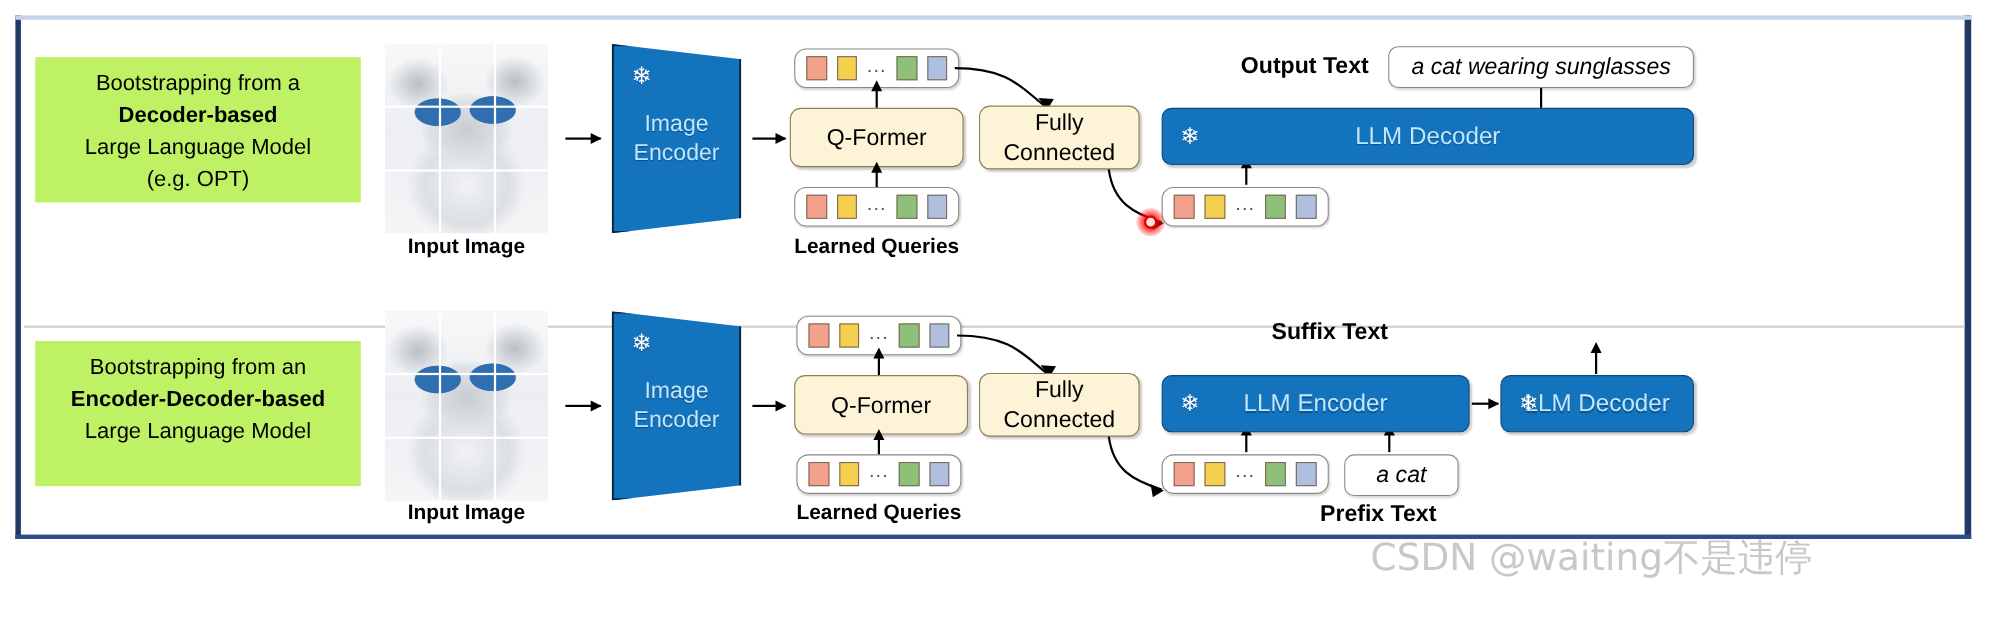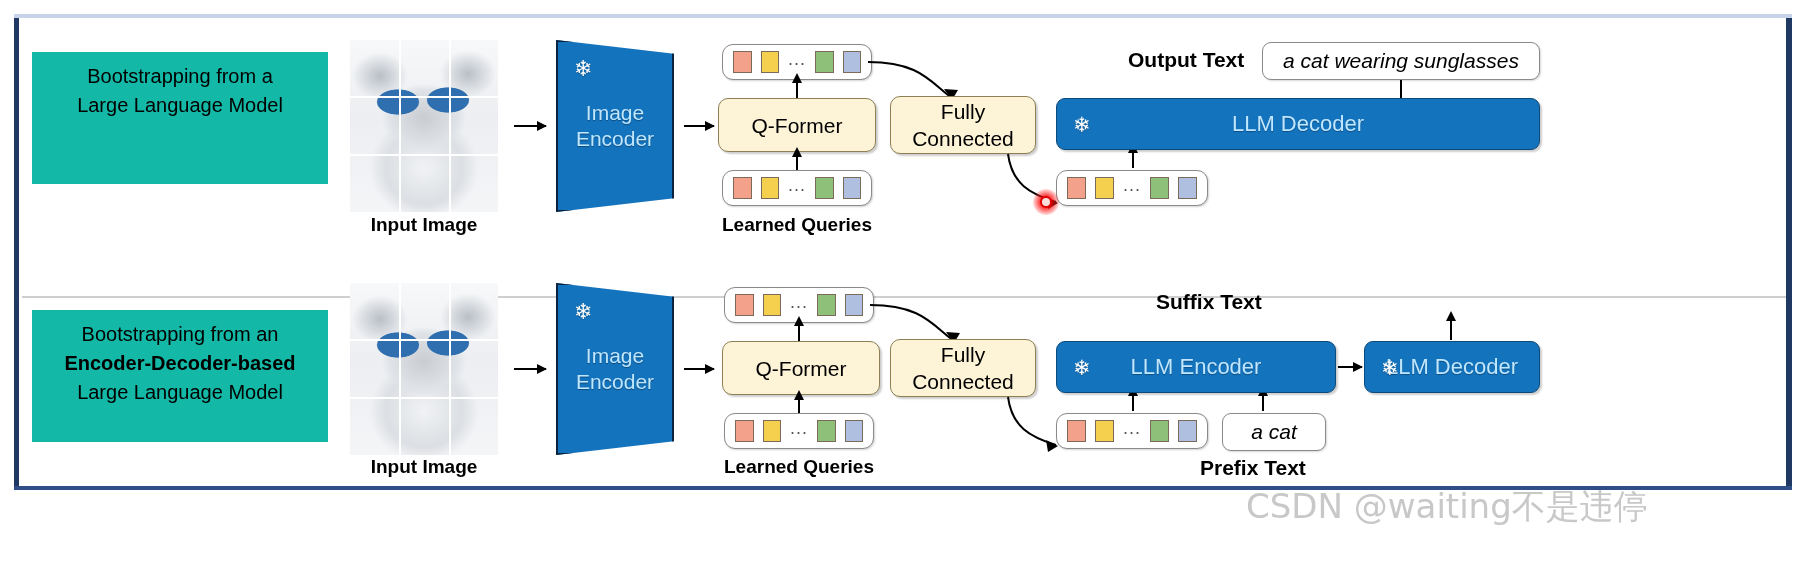--- a/index.html
+++ b/index.html
@@ -38,21 +38,21 @@
   }
   .row-divider {
     position: absolute; left: 22px; top: 296px;
     width: 1764px; height: 2px;
     background: #cfcfcf;
   }
 
   
   .desc-box {
     position: absolute;
-    background: #14b8a6;
+    background: #bef264;
     text-align: center;
     color: #000;
     font-size: 20px;
     line-height: 29px;
     padding: 10px 8px;
     box-sizing: border-box;
   }
   .desc-box .b { font-weight: bold; }
 
   
@@ -249,21 +249,23 @@
 <div id="root">
 
   <div class="panel-border-left"></div>
   <div class="panel-border-right"></div>
   <div class="panel-border-top"></div>
   <div class="panel-border-bottom"></div>
   <div class="row-divider"></div>
 
   <div class="desc-box" style="left:32px; top:52px; width:296px; height:132px;">
     <div>Bootstrapping from a</div>
+    <div class="b">Decoder-based</div>
     <div>Large Language Model</div>
+    <div>(e.g. OPT)</div>
   </div>
 
   <div class="img-thumb" style="left:350px; top:40px;">
     <div class="cat"></div>
     <div class="gl" style="left:49px;"></div>
     <div class="gl" style="left:99px;"></div>
     <div class="gh" style="top:56px;"></div>
     <div class="gh" style="top:114px;"></div>
   </div>
   <div class="caption" style="left:350px; top:214px; width:148px;">Input Image</div>

